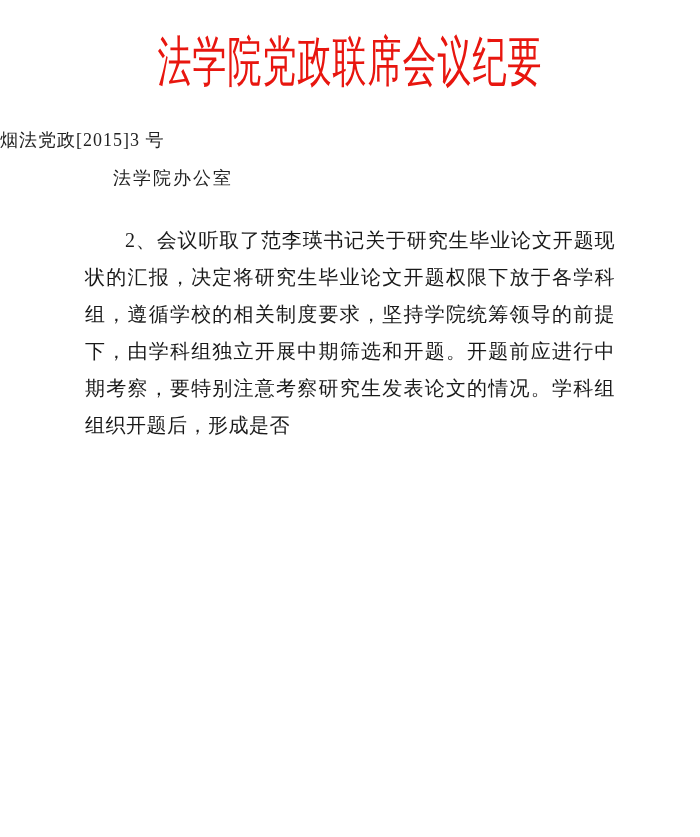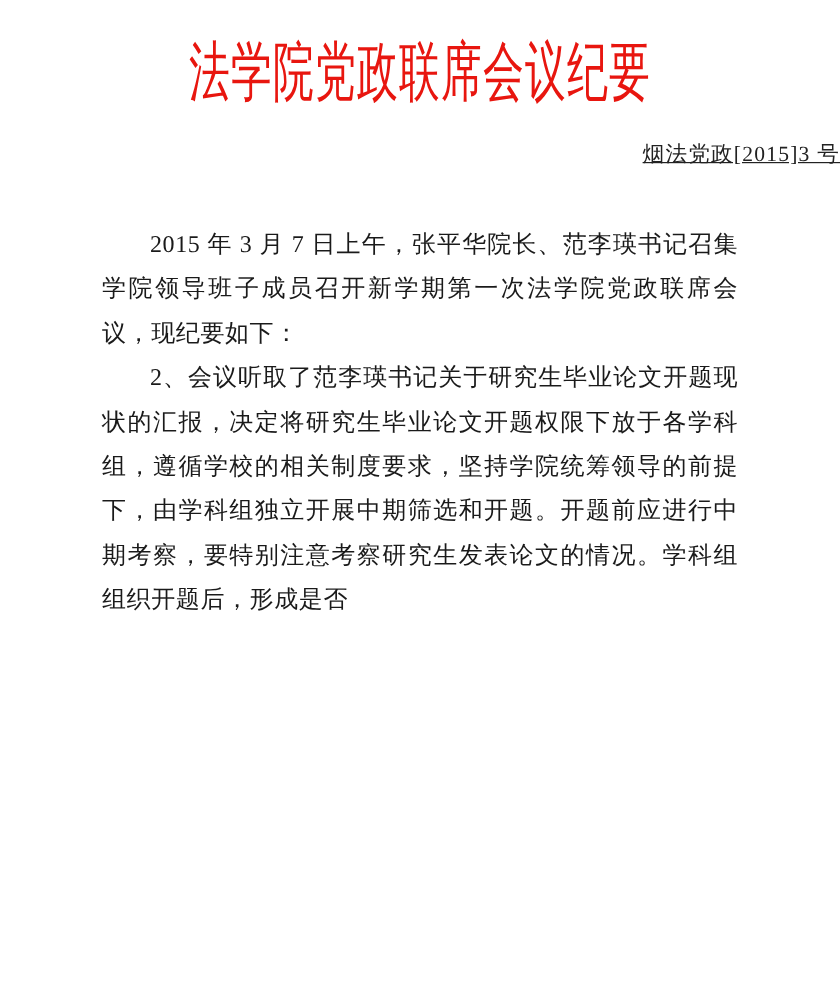--- a/index.html
+++ b/index.html
@@ -23,27 +23,26 @@
     text-align: center;
     font-size: 34px;
     font-weight: normal;
     letter-spacing: 1px;
     color: #e8160f;
     transform: scaleY(1.6);
     transform-origin: 50% 50%;
     white-space: nowrap;
   }
   .doc-number {
-    margin-top: 26px;
+    margin-top: 38px;
     line-height: 24px;
-    text-align: right;
+    text-align: left;
     font-size: 18px;
     letter-spacing: 1px;
     color: #222222;
-    text-decoration: underline;
   }
   .issuer-row {
     margin-top: 14px;
     line-height: 24px;
     display: flex;
     justify-content: space-between;
     padding: 0 110px 0 113px;
     font-size: 18px;
     letter-spacing: 2px;
     color: #222222;
@@ -68,20 +67,20 @@
 </head>
 <body>
 
 <div class="page">
 
   <div class="doc-title">法学院党政联席会议纪要</div>
 
   <div class="doc-number">烟法党政[2015]3 号</div>
 
   <div class="issuer-row">
+    <span>法学院办公室</span>
   </div>
 
   <div class="doc-body">
-    <p>2015 年 3 月 7 日上午，张平华院长、范李瑛书记召集学院领导班子成员召开新学期第一次法学院党政联席会议，现纪要如下：</p>
     <p>2、会议听取了范李瑛书记关于研究生毕业论文开题现状的汇报，决定将研究生毕业论文开题权限下放于各学科组，遵循学校的相关制度要求，坚持学院统筹领导的前提下，由学科组独立开展中期筛选和开题。开题前应进行中期考察，要特别注意考察研究生发表论文的情况。学科组组织开题后，形成是否</p>
   </div>
 
 </div>
 
 </body></html>

